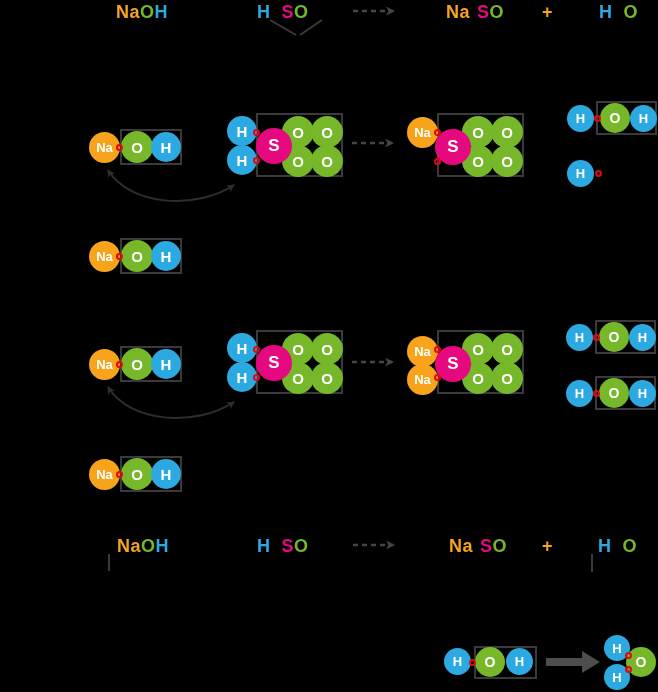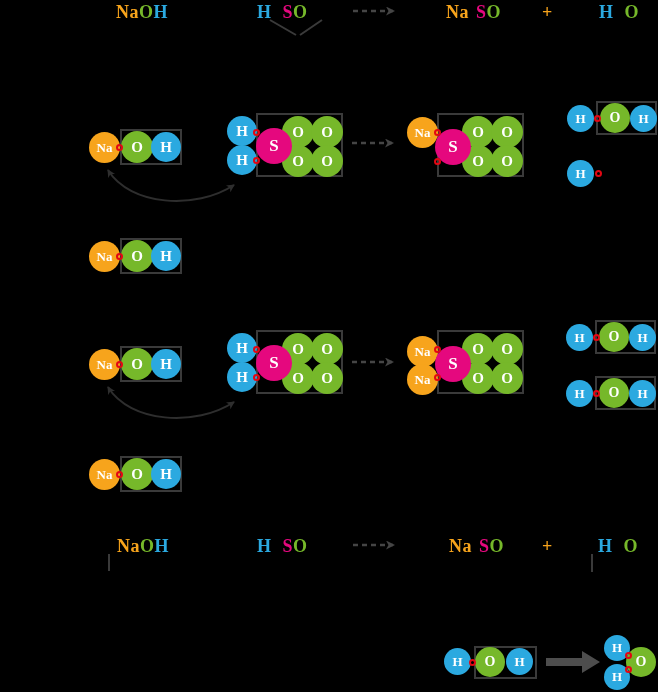--- a/index.html
+++ b/index.html
@@ -1,17 +1,17 @@
 <!DOCTYPE html>
 <html style="--background: #000000; --sodium: #F7A41C; --oxygen: #76B82A; --hydrogen: #2BA9E0; --sulfur: #E5087E; --bond: #E30613; --box-outline: #3A3A3A; --arrow: #454545; --curved-arrow: #2E2E2E; --thick-arrow: #4D4D4D; --atom-text: #FFFFFF;"><head>
 <meta charset="utf-8">
 <style>
   html,body{margin:0;padding:0;background:#000;}
   #canvas{position:relative;width:658px;height:692px;background:var(--background,#000);overflow:hidden;
-          font-family:Liberation Serif, serif;}
+          font-family:Liberation Sans, sans-serif;}
   .overlay{position:absolute;left:0;top:0;z-index:0;}
   .bx{position:absolute;border:2px solid var(--box-outline,#3a3a3a);z-index:1;box-sizing:border-box;}
   .atom{position:absolute;border-radius:50%;display:flex;align-items:center;justify-content:center;
         font-weight:bold;color:var(--atom-text,#fff);z-index:2;}
   .a-na{width:31px;height:31px;background:var(--sodium);font-size:13px;}
   .a-o {width:32px;height:32px;background:var(--oxygen);font-size:15px;}
   .a-h {width:30px;height:30px;background:var(--hydrogen);font-size:15px;}
   .a-s {width:36px;height:36px;background:var(--sulfur);font-size:17px;z-index:3;}
   .a-o4{width:32px;height:32px;background:var(--oxygen);font-size:15px;}
   .a-hw{width:27px;height:27px;background:var(--hydrogen);font-size:13px;}

